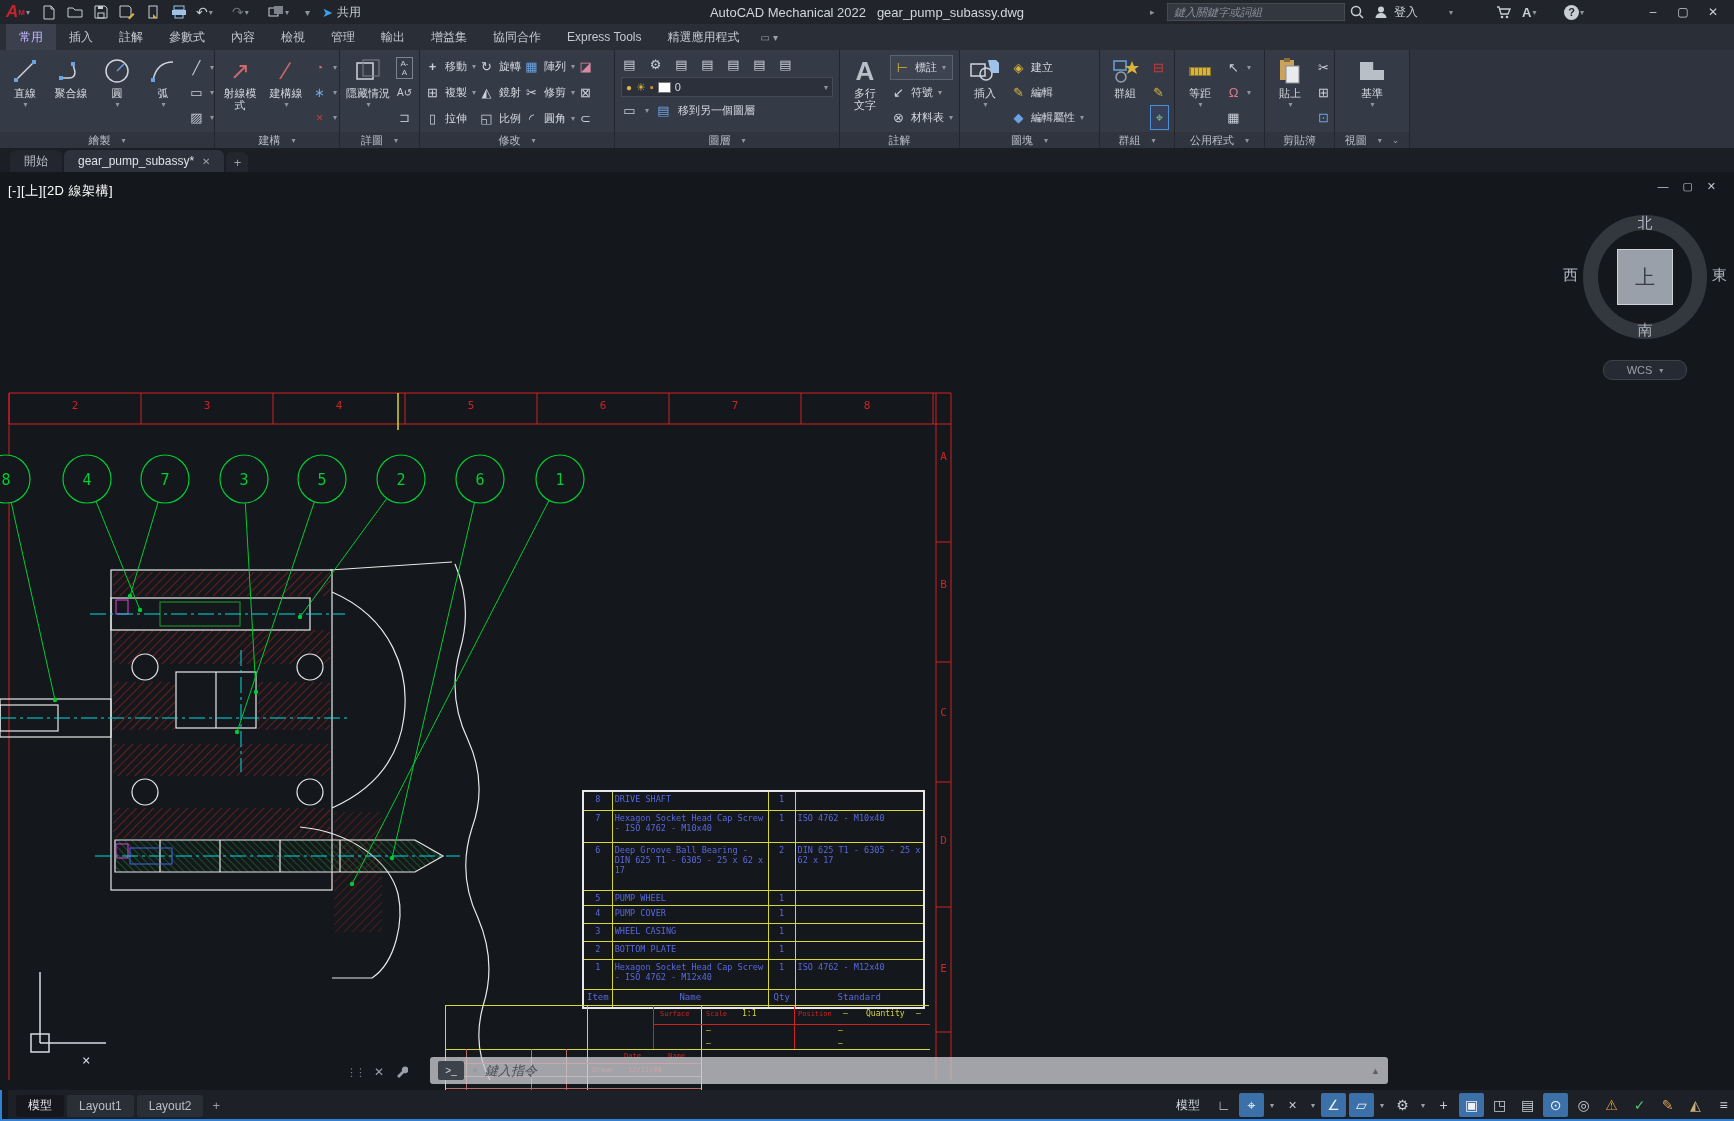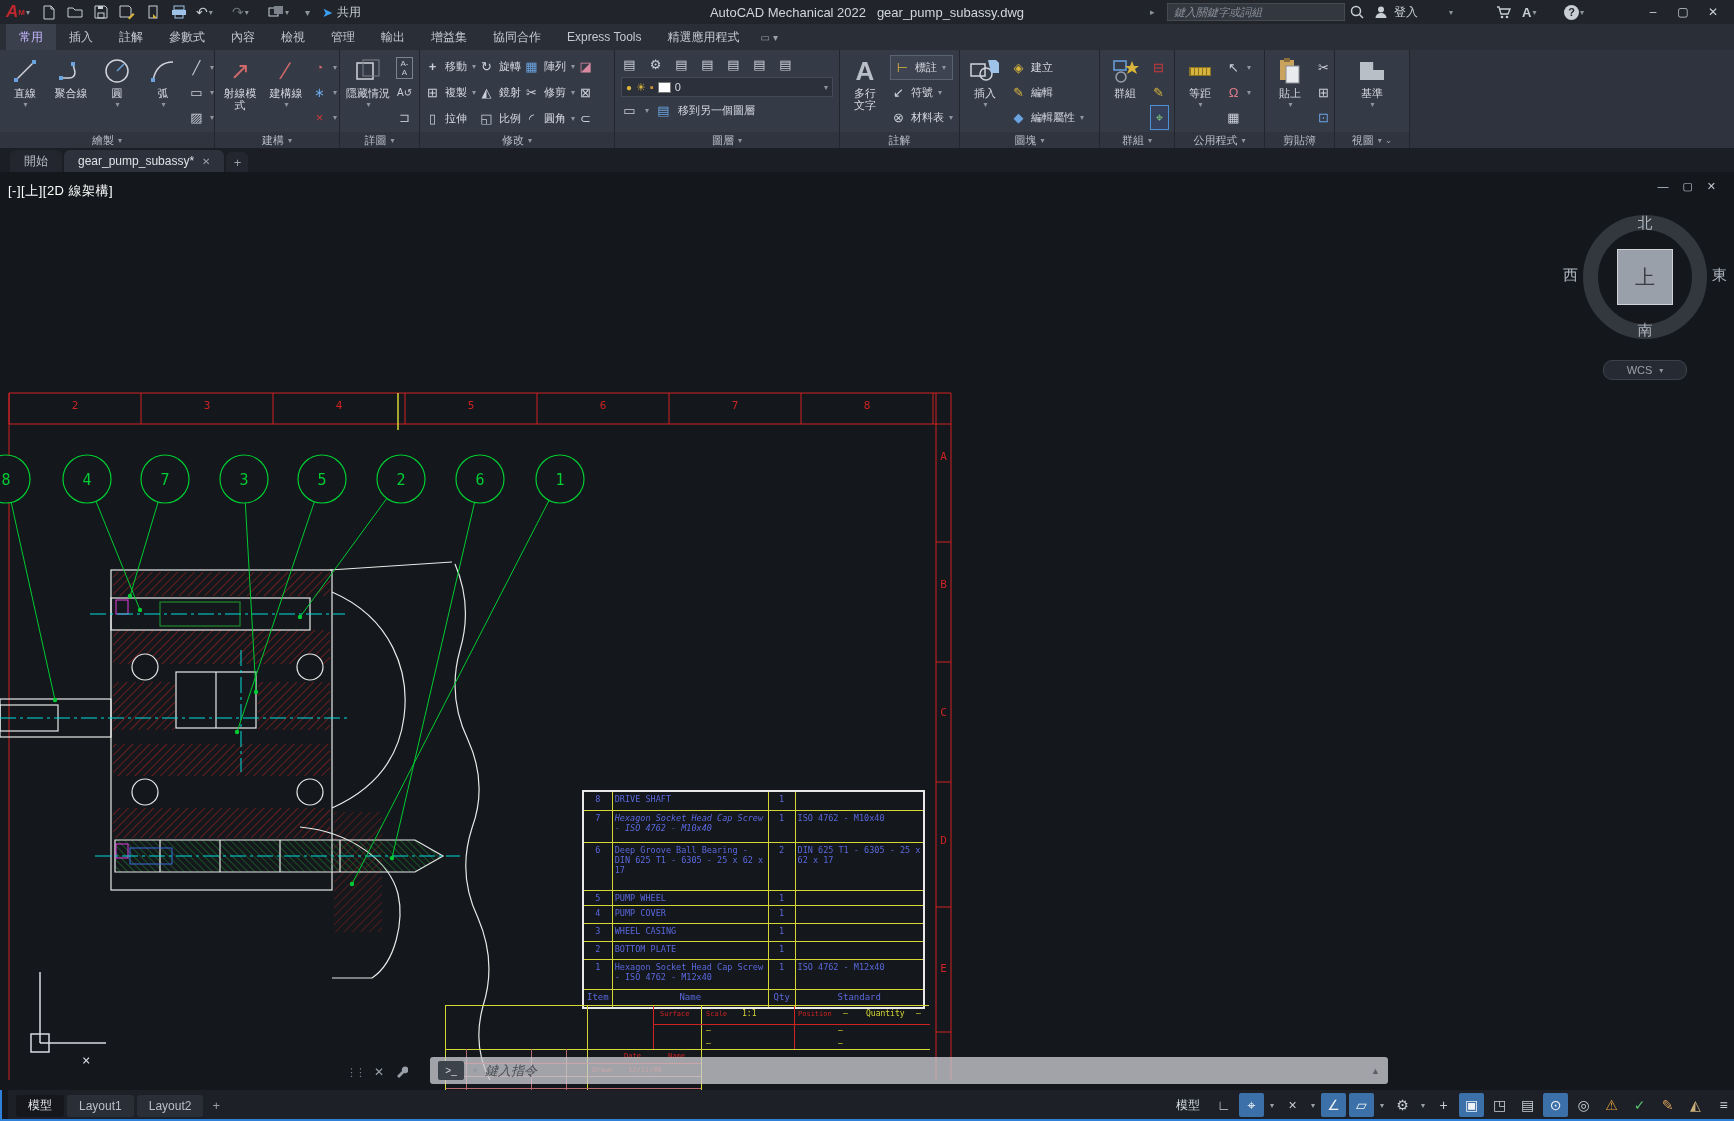--- a/index.html
+++ b/index.html
@@ -25,21 +25,21 @@
   
   .ribbontabs { position:absolute; left:0; top:24px; width:1734px; height:26px; background:#2a2e37; display:flex; align-items:flex-end; padding-left:6px; }
   .rtab { height:26px; display:flex; align-items:center; padding:0 13px; font-size:12px; color:#c3c9d1; cursor:default; }
   .rtab.active { background:#3a404c; color:#c4b5fd; }
   .rtab-extra { height:26px; display:flex; align-items:center; padding:0 8px; color:#9aa0a8; font-size:10px; gap:3px; }
 
   
   .ribbon { position:absolute; left:0; top:50px; width:1734px; height:98px; background:#2e333d; display:flex; }
   .panel { height:98px; background:#343a46; border-right:1px solid #23262d; display:flex; flex-direction:column; }
   .pbody { flex:1; display:flex; align-items:stretch; padding:3px 4px 0 4px; gap:4px; }
-  .ptitle { height:16px; display:flex; align-items:center; justify-content:center; gap:3px; font-size:11px; color:#b9bfc8; background:#2f343f; }
+  .ptitle { height:16px; display:flex; align-items:center; justify-content:center; gap:10px; font-size:11px; color:#b9bfc8; background:#2f343f; }
   .bigbtn { display:flex; flex-direction:column; align-items:center; justify-content:flex-start; min-width:42px; padding:2px 2px; color:#d5dae1; font-size:11px; line-height:12px; text-align:center; cursor:default; }
   .bigbtn .bicon { height:32px; display:flex; align-items:center; justify-content:center; font-size:24px; color:#cfd4db; }
   .smallcol { display:flex; flex-direction:column; justify-content:space-around; padding:2px 0; }
   .srow { display:flex; align-items:center; gap:4px; height:25px; font-size:11px; color:#d5dae1; cursor:default; }
   .sic { width:17px; text-align:center; font-size:13px; color:#c9cfd7; }
   .grid3 { display:flex; flex-direction:column; justify-content:space-around; }
   .hl { background:#3d4350; border:1px solid #5a626f; padding:0 3px; }
   .swatch { width:13px; height:11px; background:#ffffff; border:1px solid #777; }
   .layer-combo { display:flex; align-items:center; gap:4px; background:#2b303a; border:1px solid #454b56; height:20px; padding:0 4px; font-size:11px; color:#d5dae1; }
   .ruler { width:22px; height:9px; background:#d8b43c; border:1px solid #8a7325;
@@ -826,21 +826,21 @@
 
     <div class="bom" id="bom">
         <div class="bom-row" style="height: 18px;">
           <div class="bom-cell tc" style="width: 28px;">8</div>
           <div class="bom-cell" style="width: 158px;">DRIVE SHAFT</div>
           <div class="bom-cell tc" style="width: 27px;">1</div>
           <div class="bom-cell" style="width: 130px;"></div>
         </div>
         <div class="bom-row" style="height: 32px;">
           <div class="bom-cell tc" style="width: 28px;">7</div>
-          <div class="bom-cell" style="width: 158px; font-style: italic;">Hexagon Socket Head Cap Screw - ISO 4762 - M10x40</div>
+          <div class="bom-cell" style="width: 158px;">Hexagon Socket Head Cap Screw - ISO 4762 - M10x40</div>
           <div class="bom-cell tc" style="width: 27px;">1</div>
           <div class="bom-cell" style="width: 130px;">ISO 4762 - M10x40</div>
         </div>
         <div class="bom-row" style="height: 48px;">
           <div class="bom-cell tc" style="width: 28px;">6</div>
           <div class="bom-cell" style="width: 158px;">Deep Groove Ball Bearing - DIN 625 T1 - 6305 - 25 x 62 x 17</div>
           <div class="bom-cell tc" style="width: 27px;">2</div>
           <div class="bom-cell" style="width: 130px;">DIN 625 T1 - 6305 - 25 x 62 x 17</div>
         </div>
         <div class="bom-row" style="height: 15px;">

